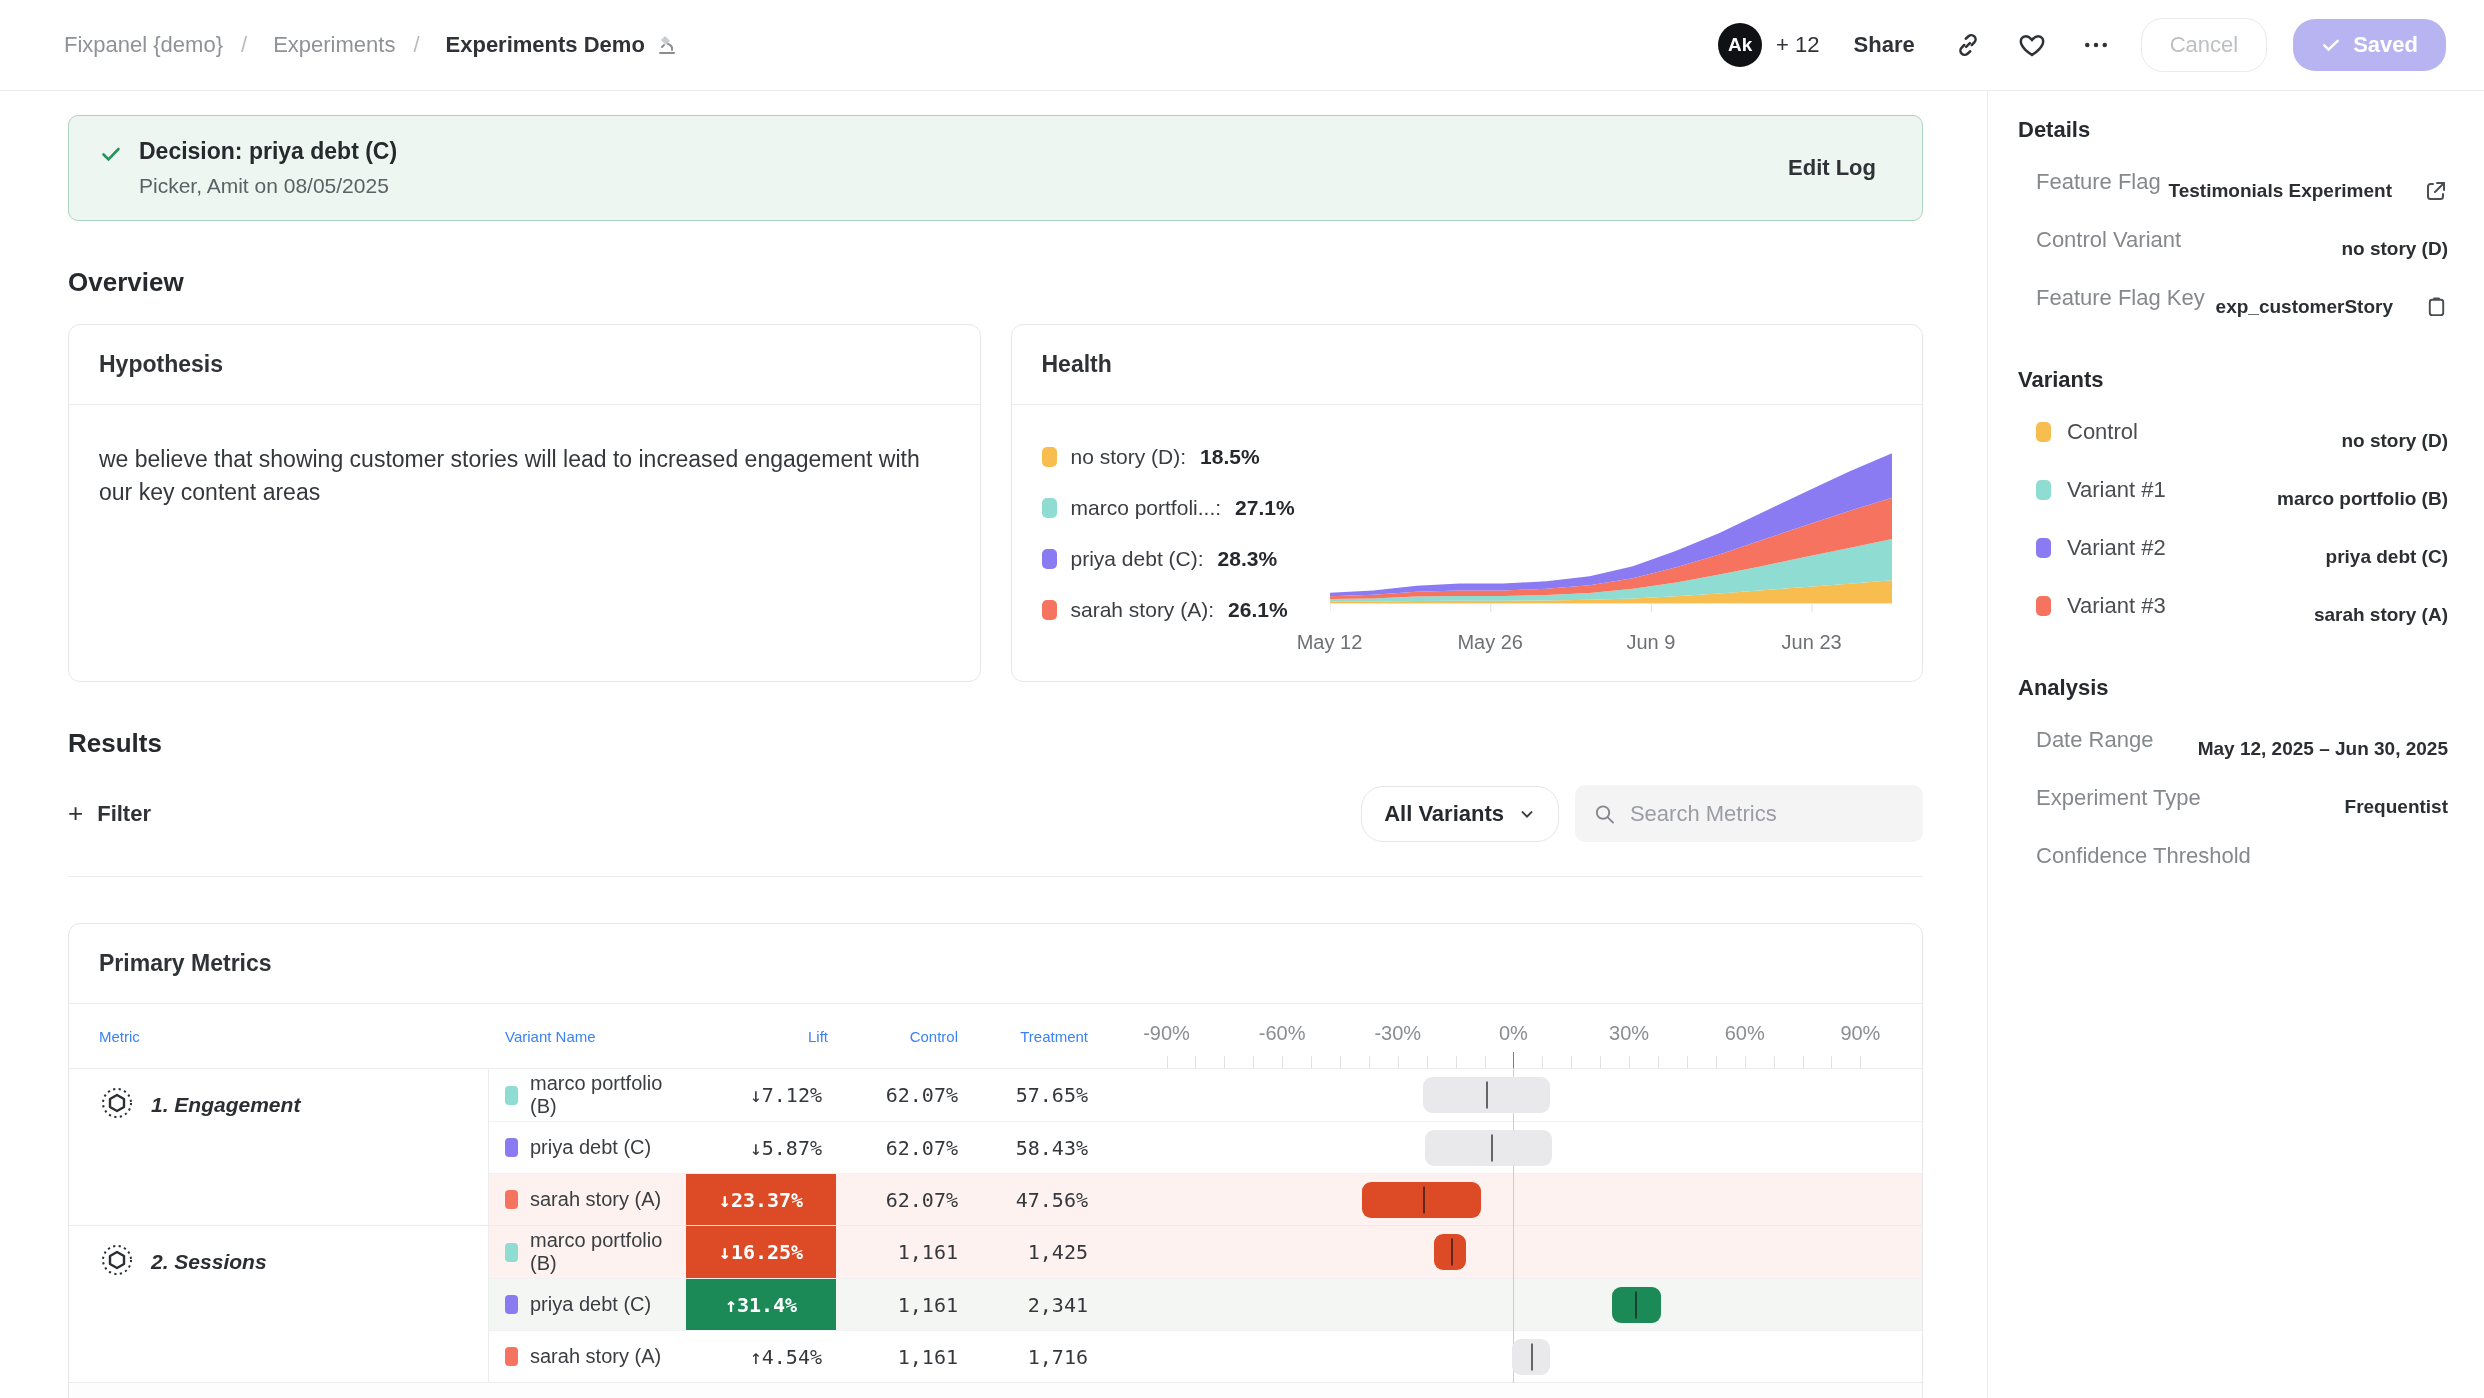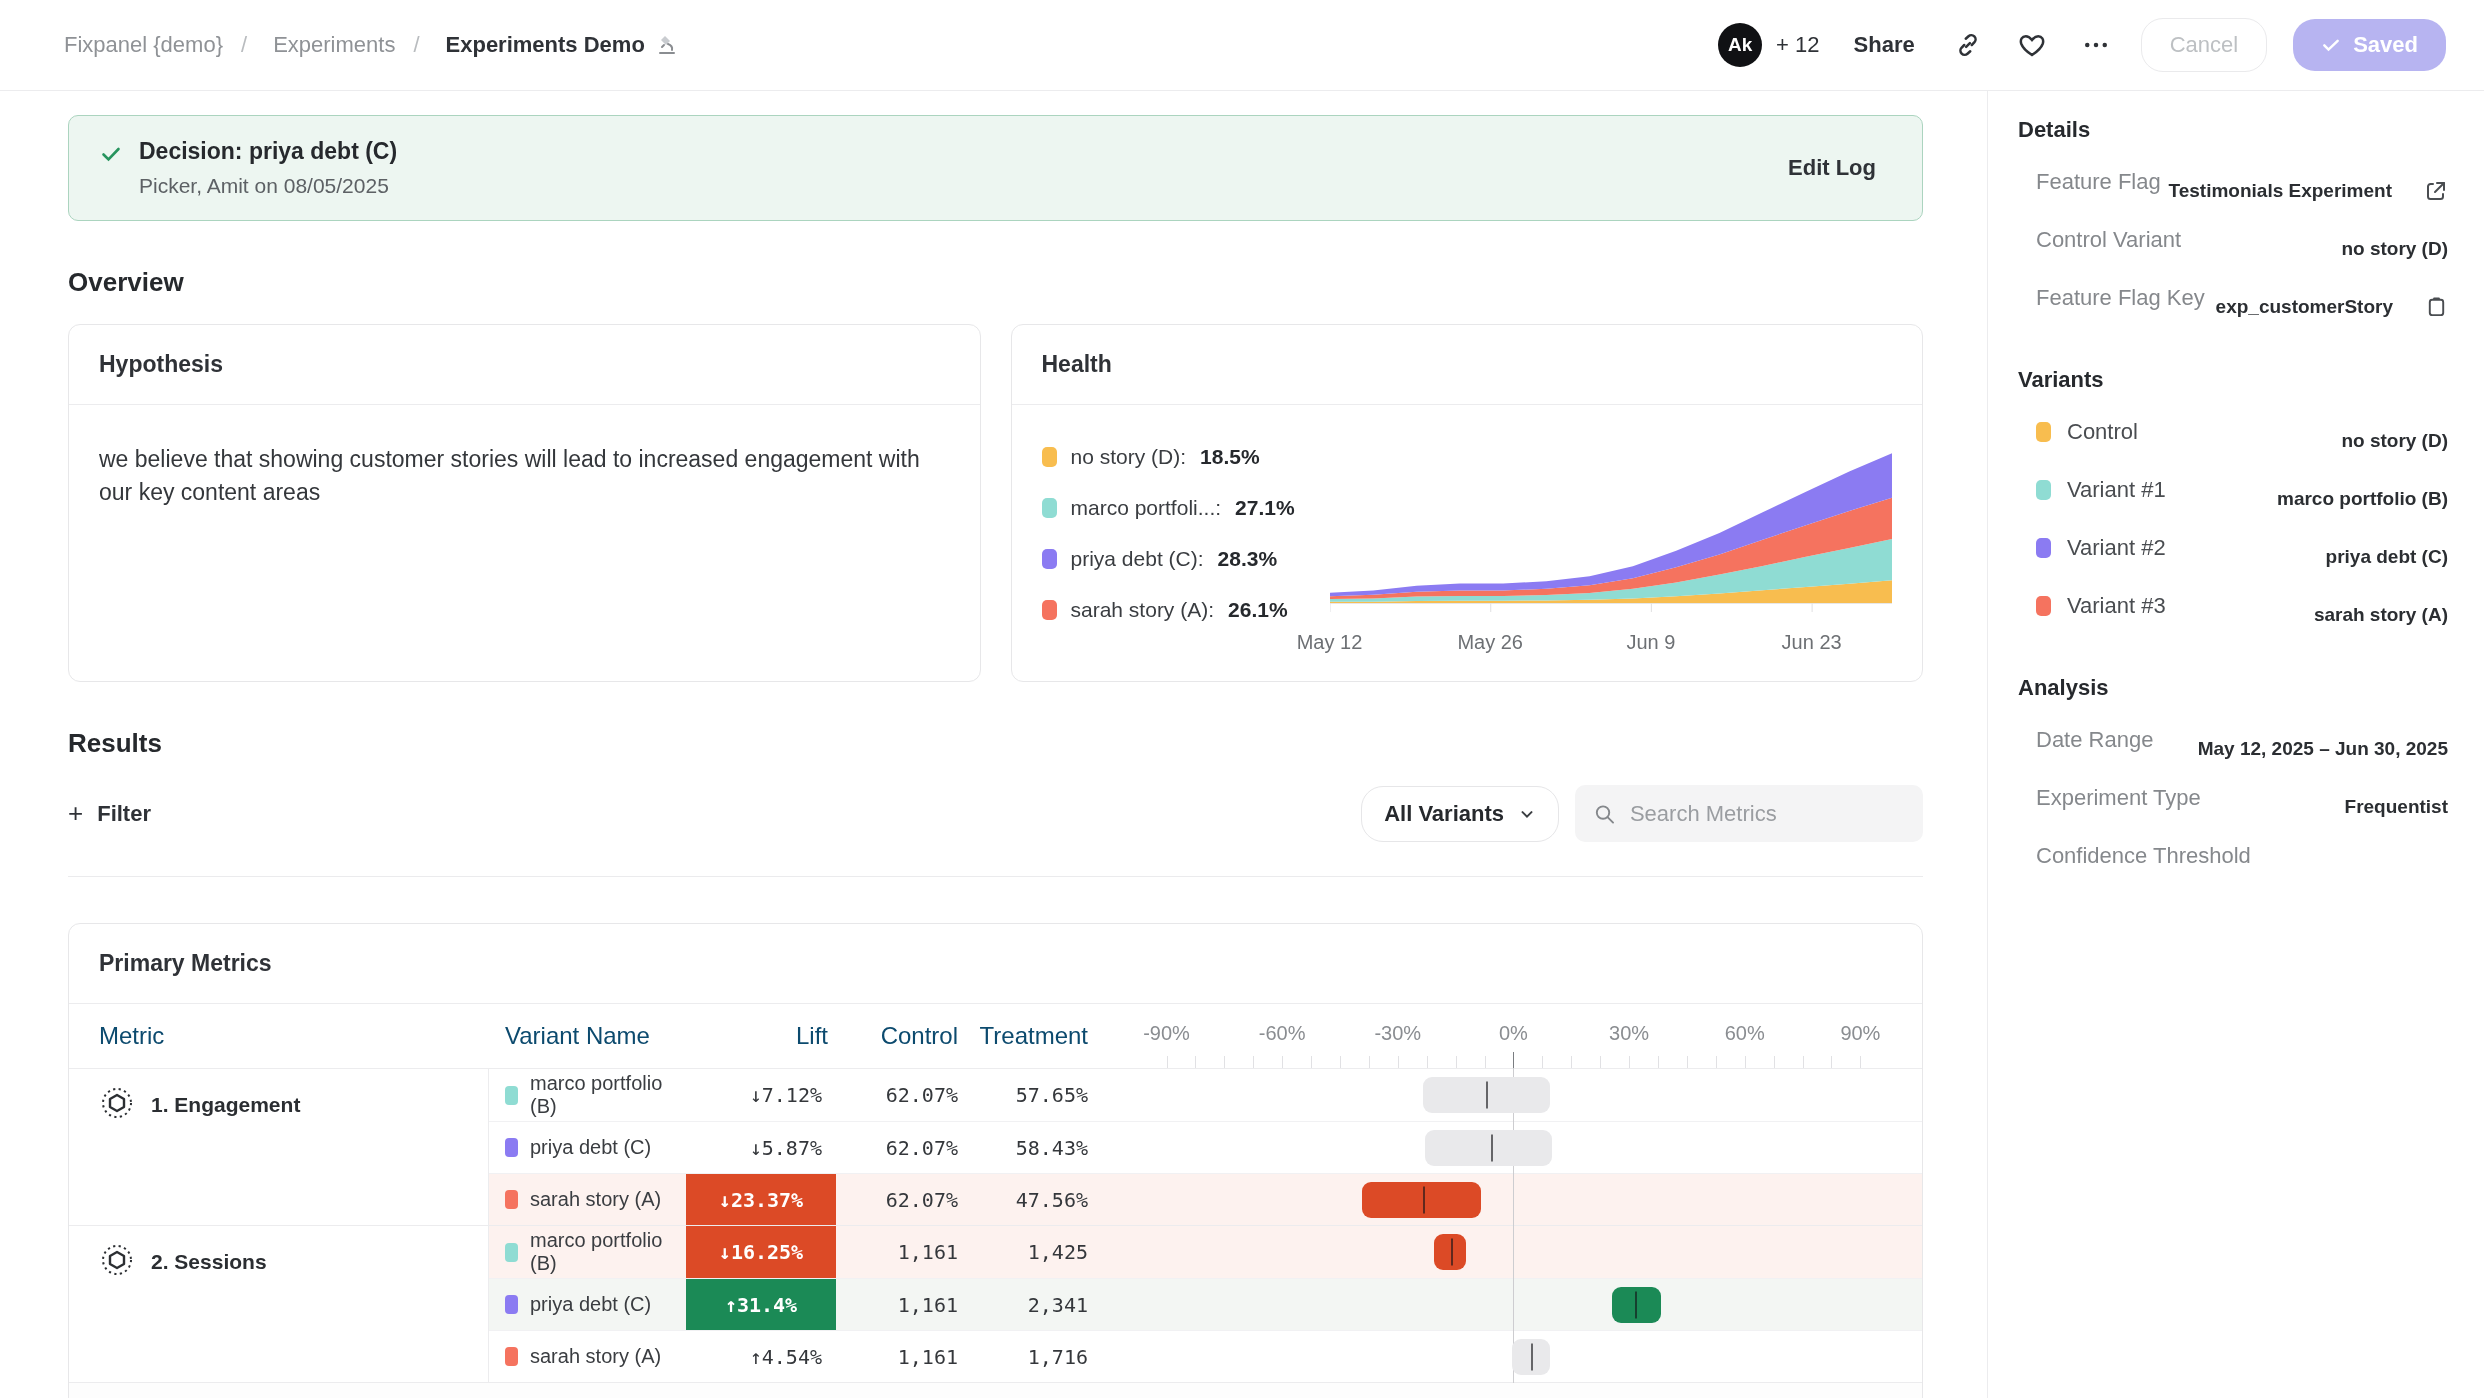--- a/index.html
+++ b/index.html
@@ -70,32 +70,32 @@
     display:flex; align-items:center; gap:14px; padding:0 18px; }
   .searchbox input { border:none; background:transparent; outline:none; font-size:22px;
     color:#3a3d41; width:100%; font-family:"Liberation Sans", sans-serif; }
   .searchbox input::placeholder { color:#9a9da1; }
 
   
   .pm-card { margin-top:46px; border:1px solid #e7e7e9; border-radius:12px; overflow:hidden; }
   .pm-title { font-size:23px; font-weight:700; padding:26px 30px; }
   .pm-header { display:grid; grid-template-columns:420px 197px 150px 130px 130px 1fr;
     border-top:1px solid #ececee; border-bottom:1px solid #ececee; height:66px; }
-  .pm-header .h { font-size:24px; color:#0c4a6e; display:flex; align-items:center; }
+  .pm-header .h { font-size:15px; color:#3b82f6; display:flex; align-items:center; }
   .h-metric { padding-left:30px; }
   .h-right { justify-content:flex-end; padding-right:8px; }
   .h-variant { padding-left:16px; }
   .axis-cell { position:relative; }
   .axis-label { position:absolute; top:18px; transform:translateX(-50%); font-size:20px; color:#8a8d91; }
   .axis-tick { position:absolute; bottom:0; width:1px; height:12px; background:#e1e1e4; }
   .axis-tick.zero { background:#7a7d81; height:16px; }
 
   .pm-group { display:grid; grid-template-columns:420px 1fr; }
   .pm-group + .pm-group { border-top:1px solid #ececee; }
-  .metric-cell { border-right:1px solid #ececee; padding:16px 0 0 30px; display:flex; gap:16px; align-items:flex-start; }
+  .metric-cell { border-right:1px solid #ececee; padding:16px 0 0 30px; display:flex; gap:16px; align-items:flex-start;font-style:italic; }
   .metric-name { font-size:21px; font-weight:700; color:#2b2e32; margin-top:8px; }
   .pm-row { display:grid; grid-template-columns:197px 150px 130px 130px 1fr; height:52px; cursor:pointer; }
   .pm-row + .pm-row { border-top:1px solid #f1f1f3; }
   .pm-row.bg-negative { background:#fdf2ef; }
   .pm-row.bg-positive { background:#f3f6f3; }
   .cell { display:flex; align-items:center; }
   .variant-cell { padding-left:16px; gap:12px; font-size:20px; color:#3a3d41; }
   .swatch { width:13px; height:19px; border-radius:4px; flex:0 0 13px; }
   .num { font-family:"DejaVu Sans Mono", monospace; font-size:20px; color:#34373b; justify-content:flex-end; padding-right:8px; }
   .lift-cell { font-family:"DejaVu Sans Mono", monospace; font-size:20px; color:#34373b;

